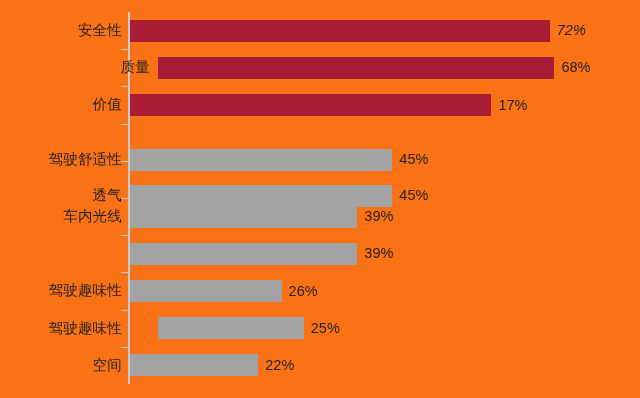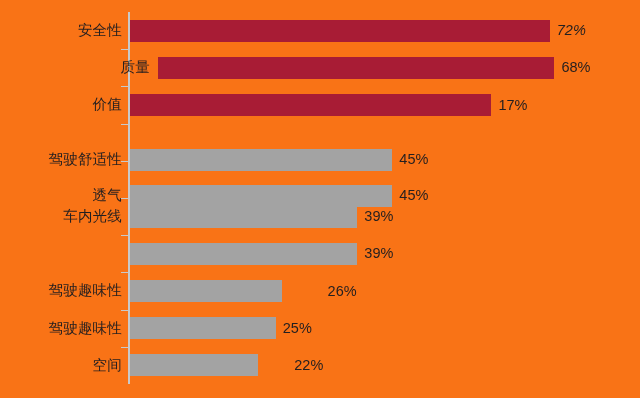--- a/index.html
+++ b/index.html
@@ -139,35 +139,35 @@
       <div class="axis-tick" style="top: 235.2px;"></div>
       <div class="bar-row" style="top: 235.2px;">
         <div class="bar-track" style="left: 130px;">
           <div class="bar-rect grey" style="width: 227.37px; background: rgb(163, 163, 163);"></div>
           <div class="bar-value-label">39%</div>
         </div>
       </div>
       <div class="axis-tick" style="top: 272.4px;"></div>
       <div class="bar-row" style="top: 272.4px;">
         <div class="bar-category-label">驾驶趣味性</div>
-        <div class="bar-track" style="left: 130px; gap: 39px;">
+        <div class="bar-track" style="left: 130px;">
           <div class="bar-rect grey" style="width: 151.58px; background: rgb(163, 163, 163);"></div>
           <div class="bar-value-label">26%</div>
         </div>
       </div>
       <div class="axis-tick" style="top: 309.6px;"></div>
       <div class="bar-row" style="top: 309.6px;">
         <div class="bar-category-label">驾驶趣味性</div>
-        <div class="bar-track" style="left: 130px;">
+        <div class="bar-track" style="left: 130px; padding-left: 28px;">
           <div class="bar-rect grey" style="width: 145.75px; background: rgb(163, 163, 163);"></div>
           <div class="bar-value-label">25%</div>
         </div>
       </div>
       <div class="axis-tick" style="top: 346.8px;"></div>
       <div class="bar-row" style="top: 346.8px;">
         <div class="bar-category-label">空间</div>
-        <div class="bar-track" style="left: 130px; gap: 29px;">
+        <div class="bar-track" style="left: 130px;">
           <div class="bar-rect grey" style="width: 128.26px; background: rgb(163, 163, 163);"></div>
           <div class="bar-value-label">22%</div>
         </div>
       </div>
     </div>
 </div>
 
 </body></html>

